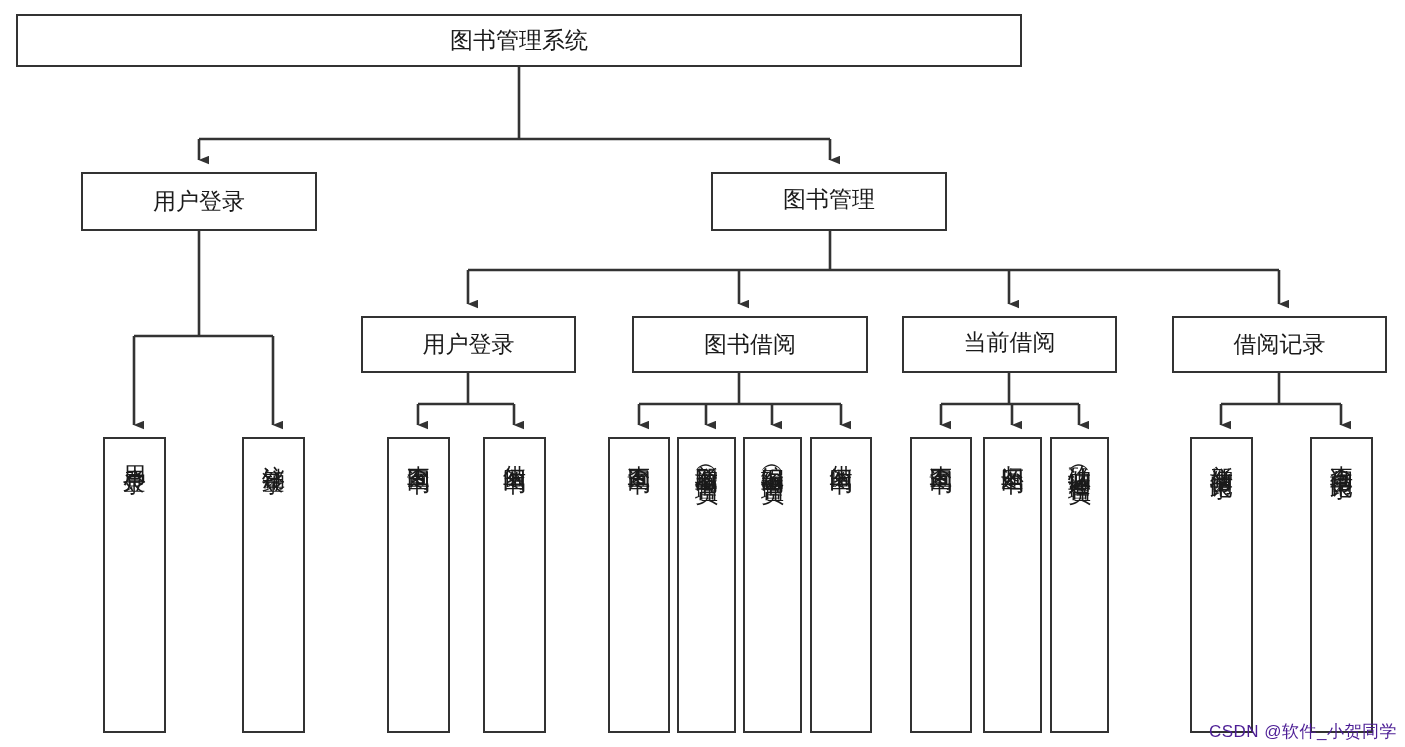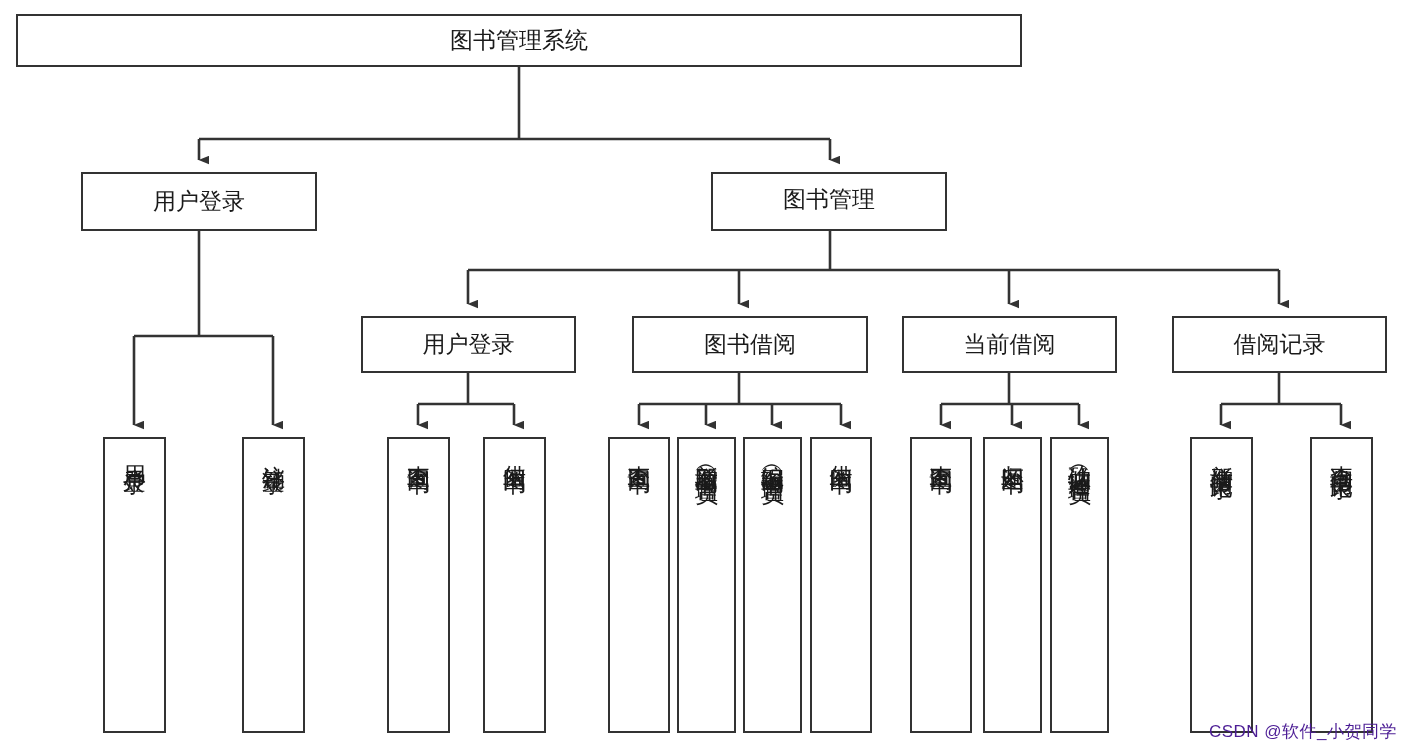--- a/index.html
+++ b/index.html
@@ -149,21 +149,21 @@
   <div class="node horizontal" style="left:711px; top:172px; width:236px; height:59px;font-family:Liberation Mono, monospace;">
     <span class="node-label">图书管理</span>
   </div>
 
   <div class="node horizontal" style="left:361px; top:316px; width:215px; height:57px;">
     <span class="node-label">用户登录</span>
   </div>
   <div class="node horizontal" style="left:632px; top:316px; width:236px; height:57px;">
     <span class="node-label">图书借阅</span>
   </div>
-  <div class="node horizontal" style="left:902px; top:316px; width:215px; height:57px;">
+  <div class="node horizontal" style="left:902px; top:316px; width:215px; height:57px;font-family:Liberation Mono, monospace;">
     <span class="node-label">当前借阅</span>
   </div>
   <div class="node horizontal" style="left:1172px; top:316px; width:215px; height:57px;">
     <span class="node-label">借阅记录</span>
   </div>
 
   <div class="node vertical" style="left:103px; top:437px; width:63px; height:296px;">
     <span class="node-label">用户登录</span>
   </div>
   <div class="node vertical" style="left:242px; top:437px; width:63px; height:296px;">

